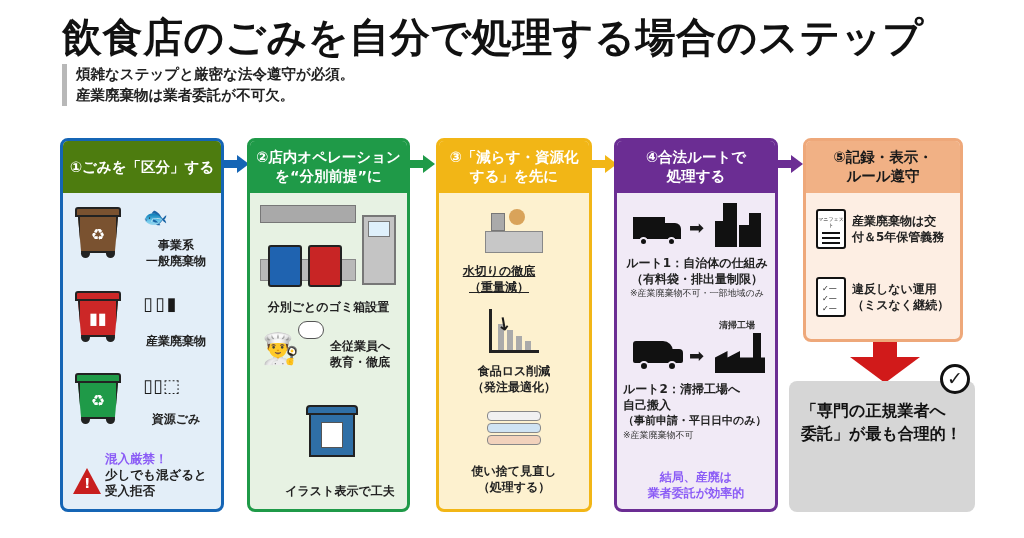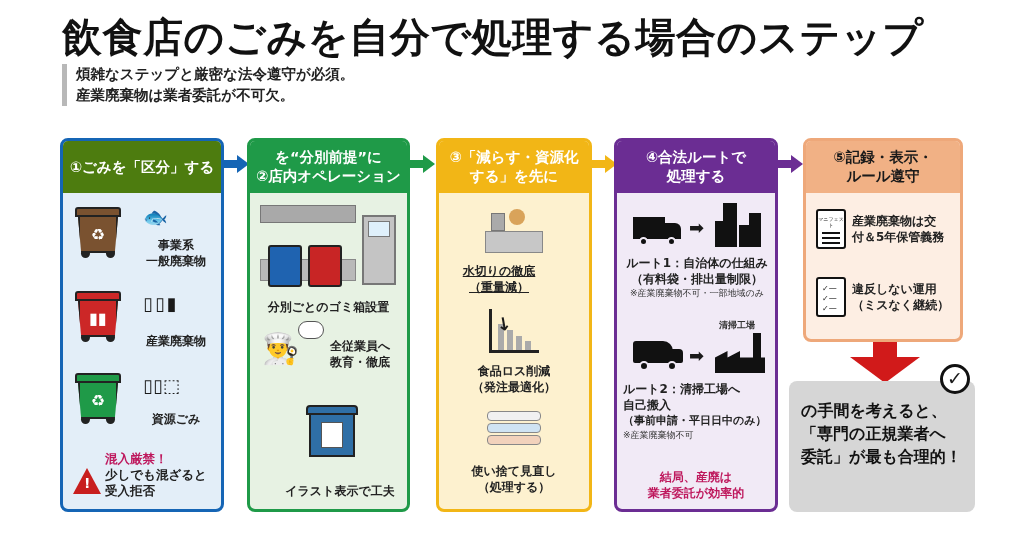--- a/index.html
+++ b/index.html
@@ -23,21 +23,21 @@
   .p4 .panel-head { background: #6b2d93; }
   .p5 { left: 803px; width: 160px; height: 204px; border-color: #eea87a; background: #fdeee3; }
   .p5 .panel-head { background: #f1b185; color: #1a1a1a; }
 
   .arrow { position: absolute; top: 155px; width: 26px; height: 18px; }
   .arrow .shaft { position: absolute; left: 0; top: 5px; width: 14px; height: 8px; }
   .arrow .head { position: absolute; left: 13px; top: 0; width: 0; height: 0; border-top: 9px solid transparent; border-bottom: 9px solid transparent; border-left: 12px solid; }
 
   .txt { position: absolute; font-weight: bold; font-size: 12px; line-height: 16px; text-align: center; color: #222; }
   .small { font-size: 9px; line-height: 12px; font-weight: normal; color: #333; }
-  .red { color: #be185d; }
+  .red { color: #8b5cf6; }
 
   .bin { position: absolute; width: 46px; }
   .bin .lid { height: 10px; border-radius: 3px 3px 0 0; border: 2px solid #222; }
   .bin .body { height: 36px; margin: 0 3px; border: 2px solid #222; border-top: none; clip-path: polygon(0 0,100% 0,92% 100%,8% 100%); display: flex; align-items: center; justify-content: center; color: #fff; font-size: 16px; }
   .bin .wheels { display: flex; justify-content: space-between; padding: 0 6px; margin-top: -4px; }
   .bin .wheels span { width: 9px; height: 9px; background: #222; border-radius: 50%; }
 
   .conclusion { position: absolute; left: 789px; top: 381px; width: 186px; height: 131px; background: #d6d6d6; border-radius: 8px; padding: 18px 10px 0 12px; font-weight: bold; font-size: 16px; line-height: 23px; color: #111; }
   .down-arrow { position: absolute; left: 850px; top: 342px; width: 70px; height: 42px; }
   .down-arrow .shaft { position: absolute; left: 23px; top: 0; width: 24px; height: 16px; background: #d11a1a; }
@@ -102,22 +102,22 @@
   </div>
 </div>
 <div class="arrow" style="left:224px;">
     <div class="shaft" style="background:#1565b5;"></div>
     <div class="head" style="border-left-color:#1565b5;"></div>
   </div>
 
 <div class="panel p2">
   <div class="panel-head">
     <div>
+        <div>②店内オペレーション</div>
         <div>を“分別前提”に</div>
-        <div>②店内オペレーション</div>
       </div>
   </div>
   <div class="panel-body">
     <div style="position:absolute;left:10px;top:12px;width:140px;height:86px;">
       <div style="position:absolute;left:0;top:0;width:96px;height:18px;background:#a9a9a9;border:1px solid #777;"></div>
       <div style="position:absolute;left:0;top:54px;width:96px;height:22px;background:#b9b9b9;border:1px solid #888;"></div>
       <div style="position:absolute;left:102px;top:10px;width:34px;height:70px;background:#c4c4c4;border:2px solid #777;"></div>
       <div style="position:absolute;left:108px;top:16px;width:22px;height:16px;background:#dff0fb;border:1px solid #777;"></div>
       <div style="position:absolute;left:8px;top:40px;width:34px;height:42px;background:#1f63b0;border:2px solid #222;border-radius:3px;"></div>
       <div style="position:absolute;left:48px;top:40px;width:34px;height:42px;background:#c82525;border:2px solid #222;border-radius:3px;"></div>
@@ -271,17 +271,16 @@
         <div>（ミスなく継続）</div>
     </div>
   </div>
 </div>
 
 <div class="down-arrow">
     <div class="shaft"></div>
     <div class="head"></div>
   </div>
 <div class="conclusion">
-  <div>の手間を考えると、</div>
   <div>「専門の正規業者へ</div>
   <div>委託」が最も合理的！</div>
 </div>
 <div class="check">✓</div>
 
 </body></html>

